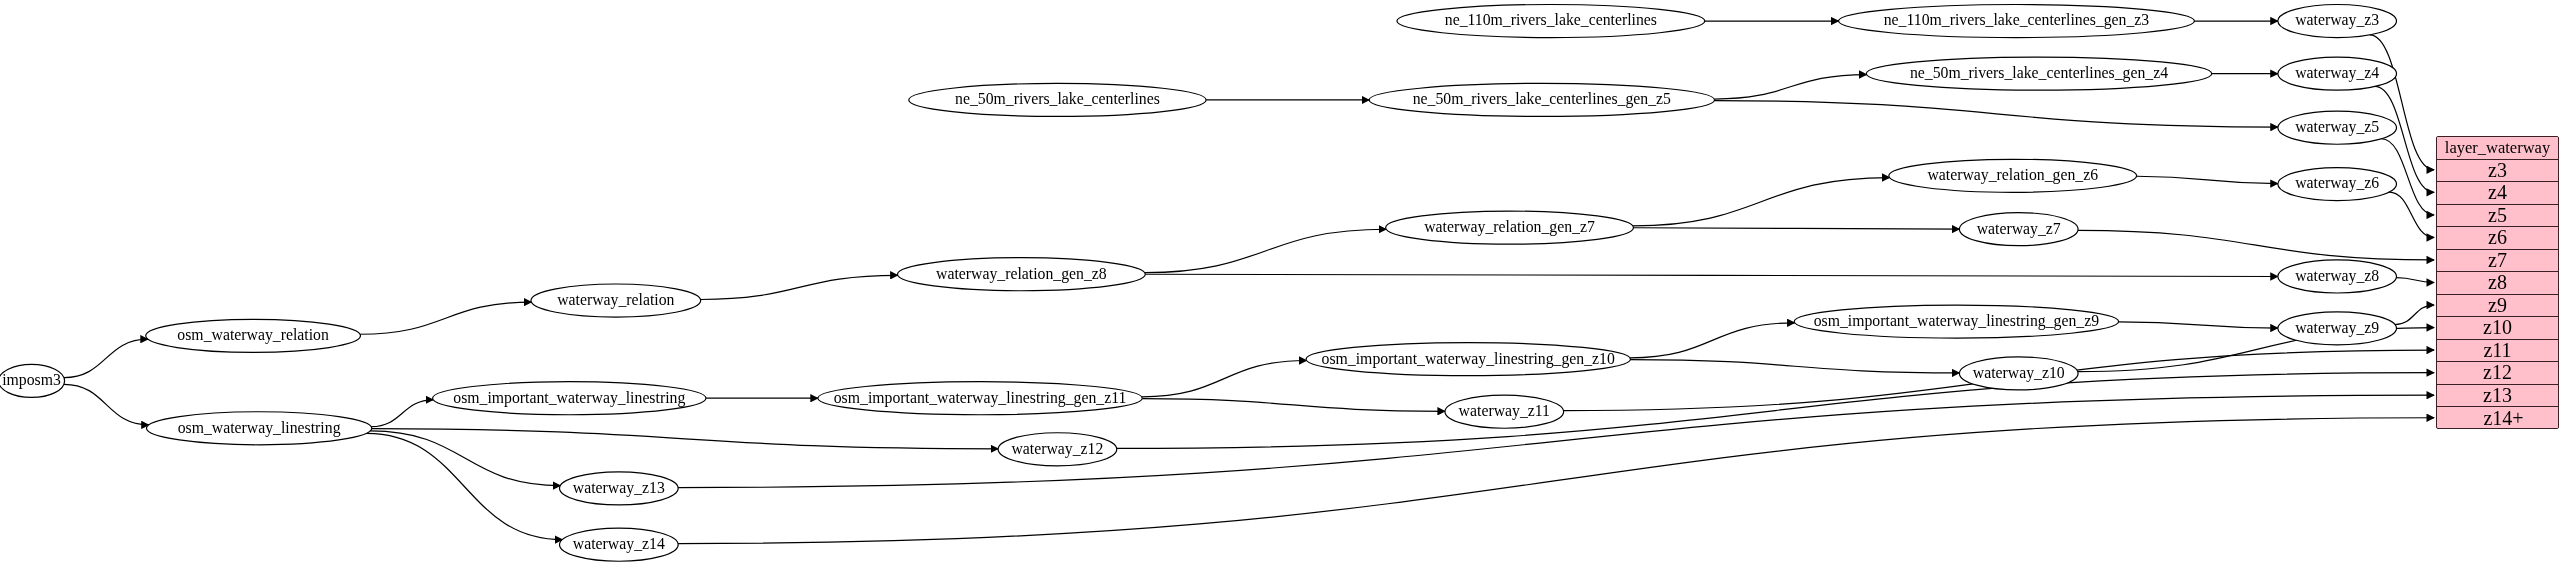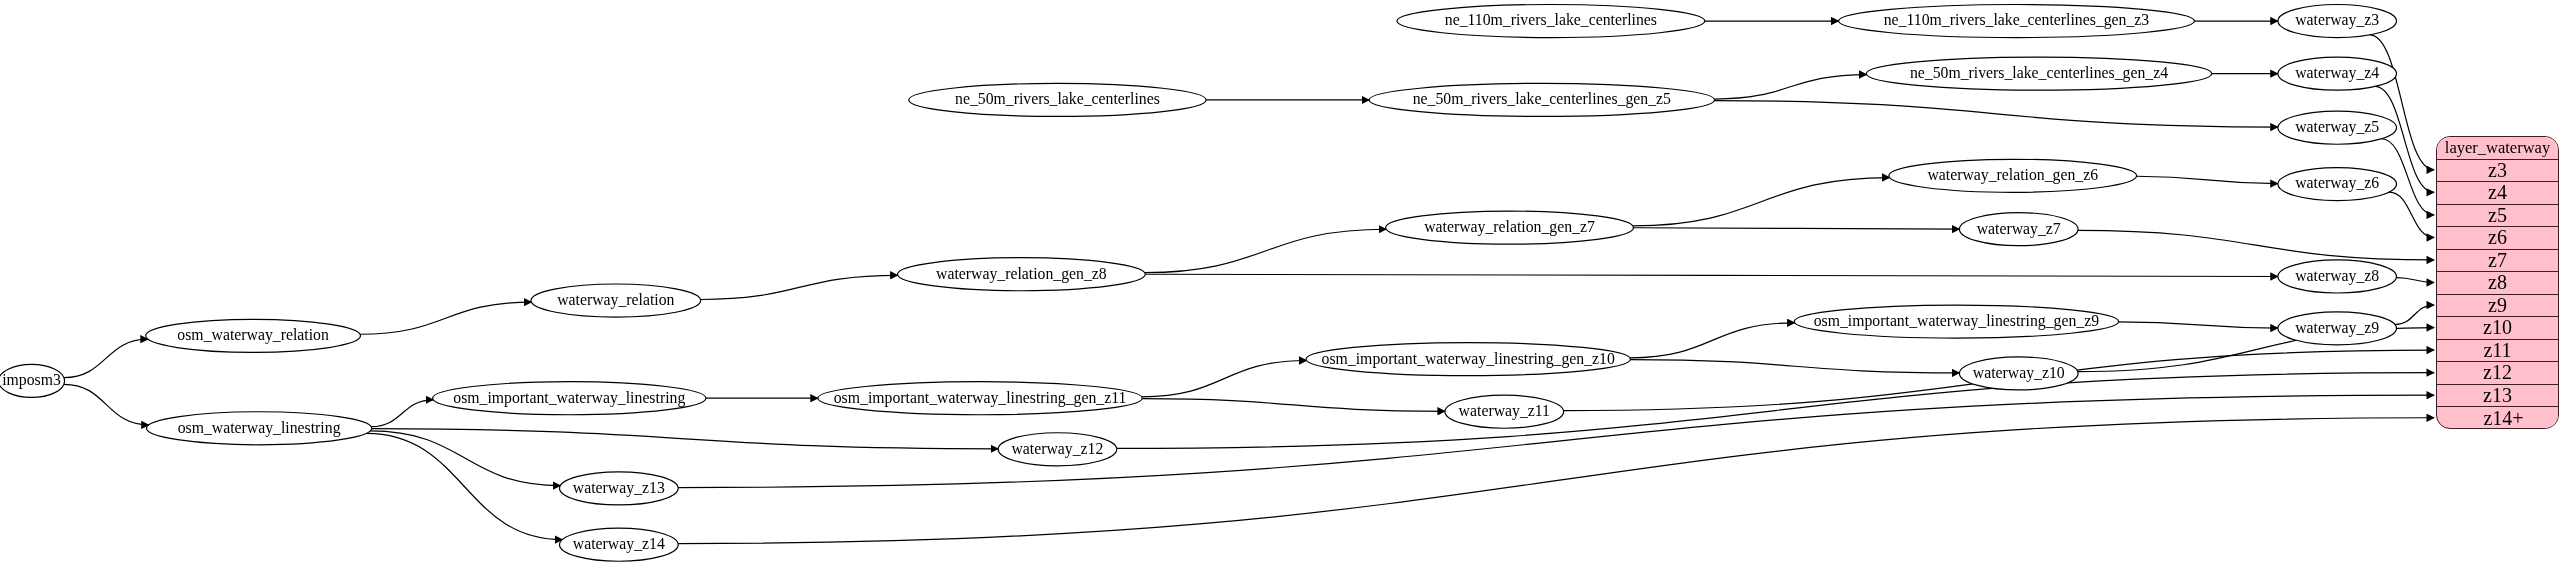--- a/index.html
+++ b/index.html
@@ -39,21 +39,21 @@
     fill: none;
     stroke: #000000;
     stroke-width: 1.6;
   }
   #legend-wrap {
     position: absolute;
     left: 2436px;
     top: 136px;
     width: 123px;
     height: 293px;
-    border-radius: 14px;
+    border-radius: 2px;
     overflow: hidden;
     background: #ffc0cb;
     border: 1.1px solid #3a1f24;
     box-sizing: border-box;
   }
   #legend-wrap .lrow {
     height: 22.5px;
     display: flex;
     align-items: center;
     justify-content: center;

